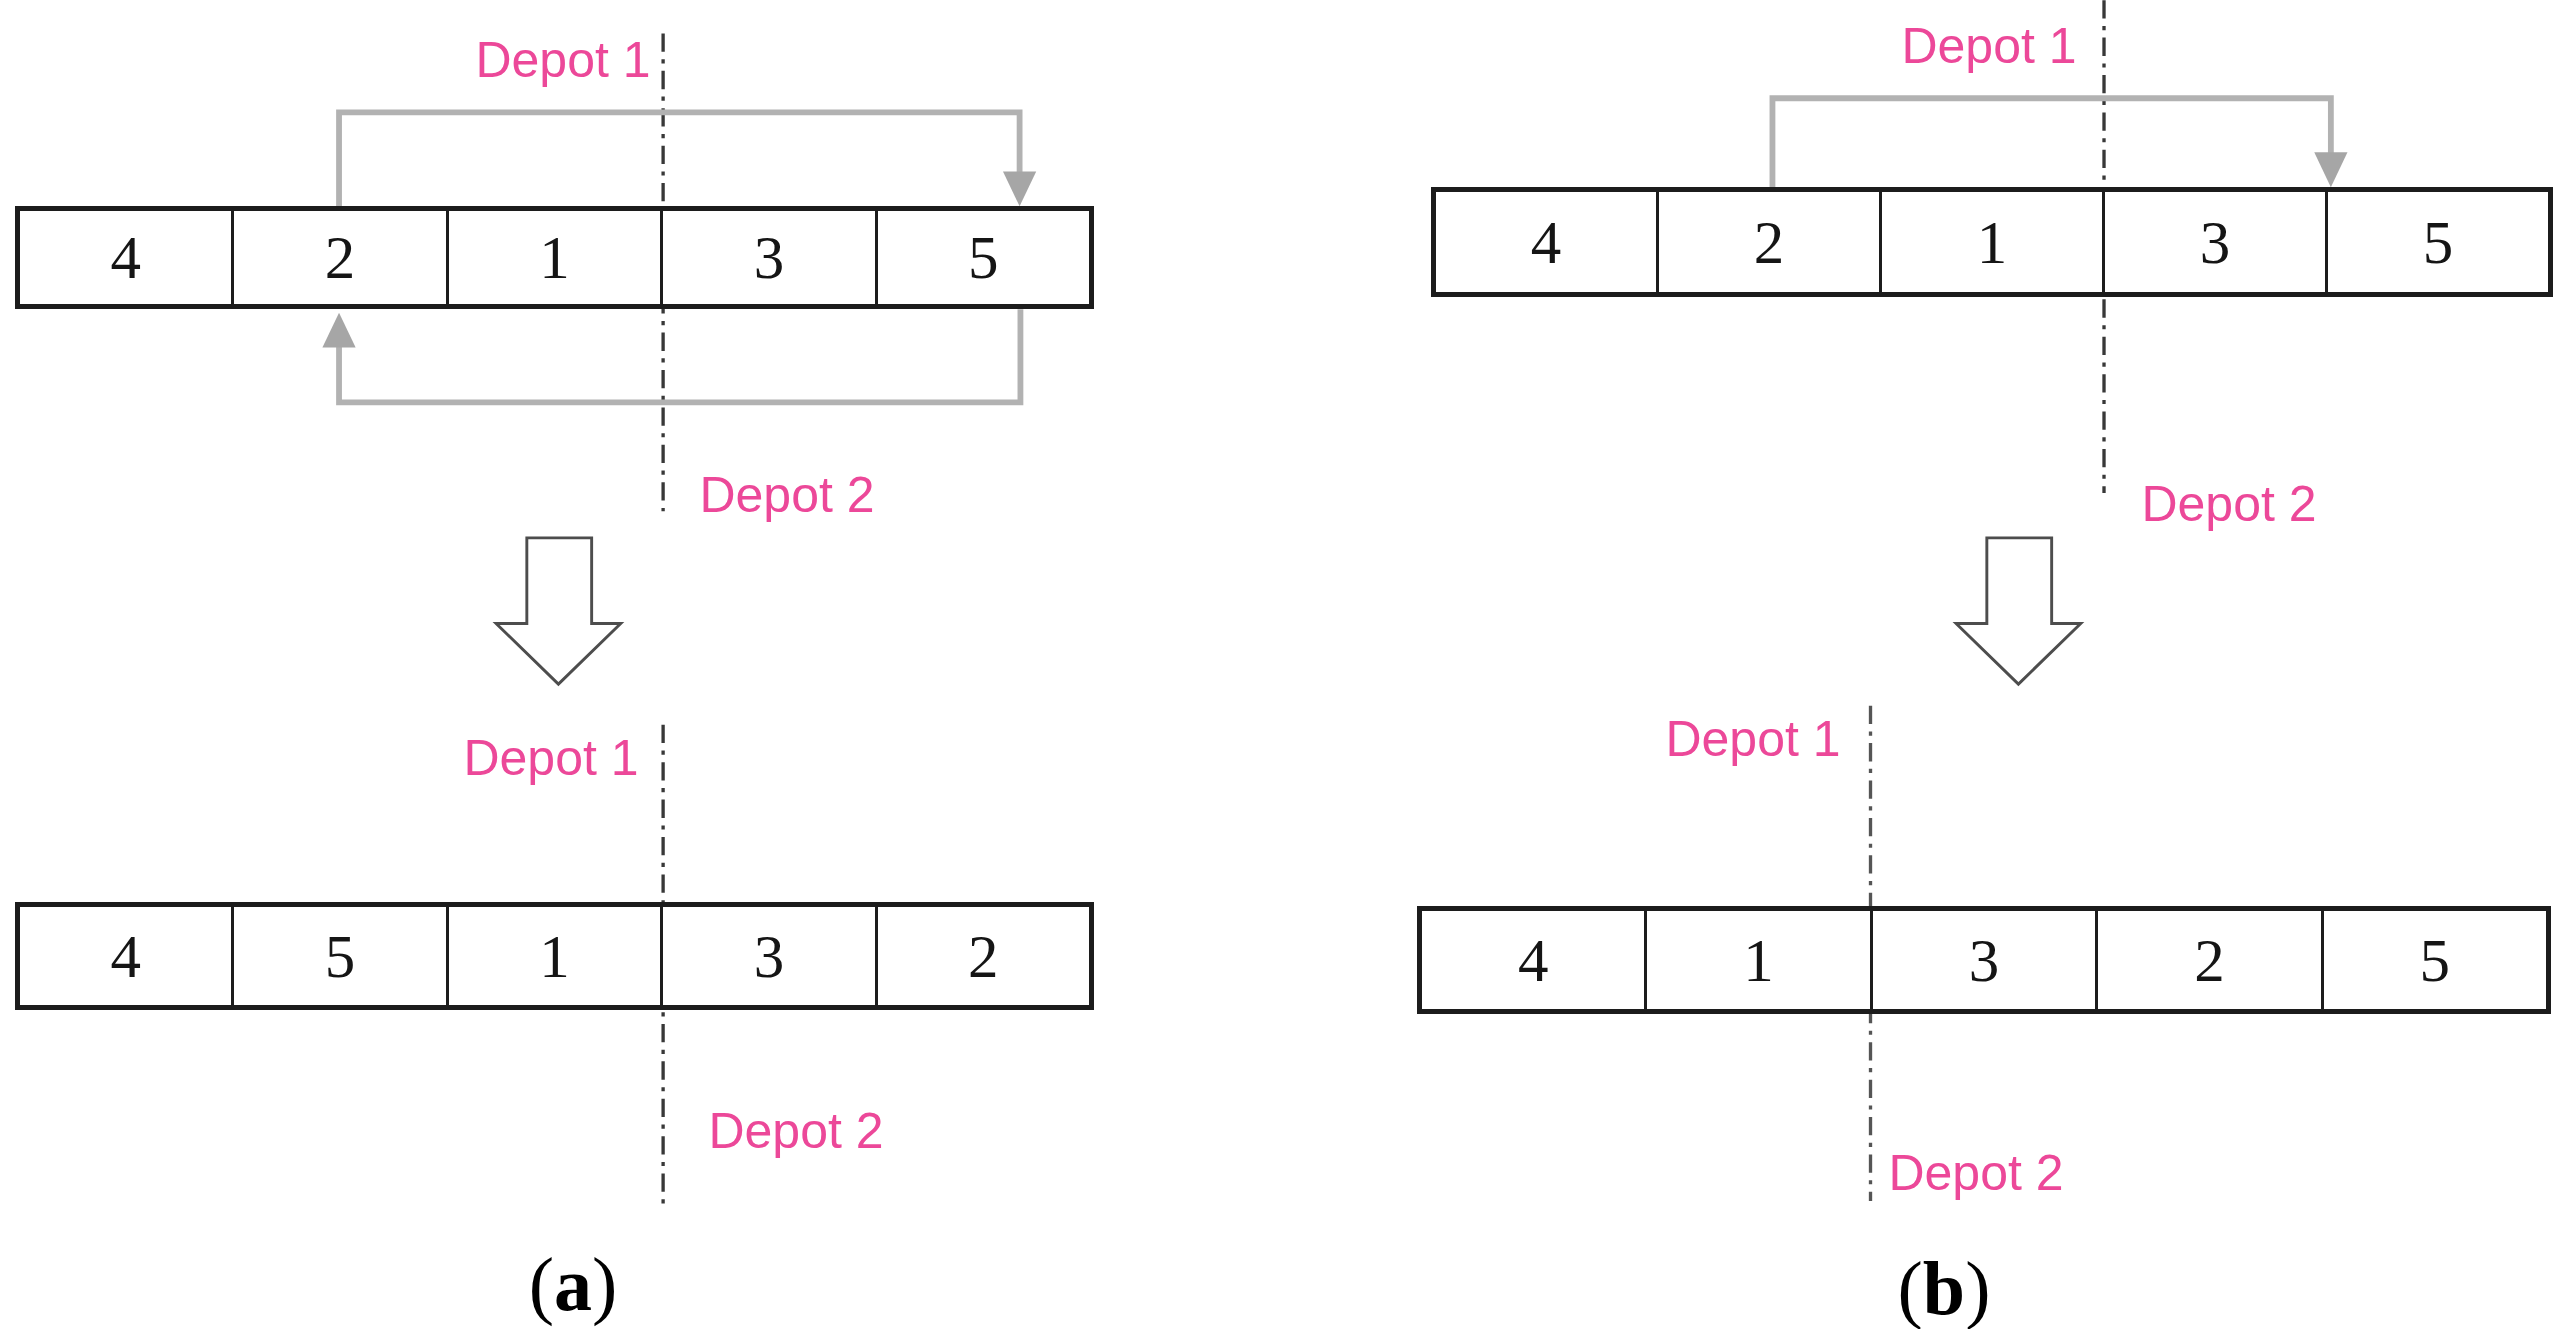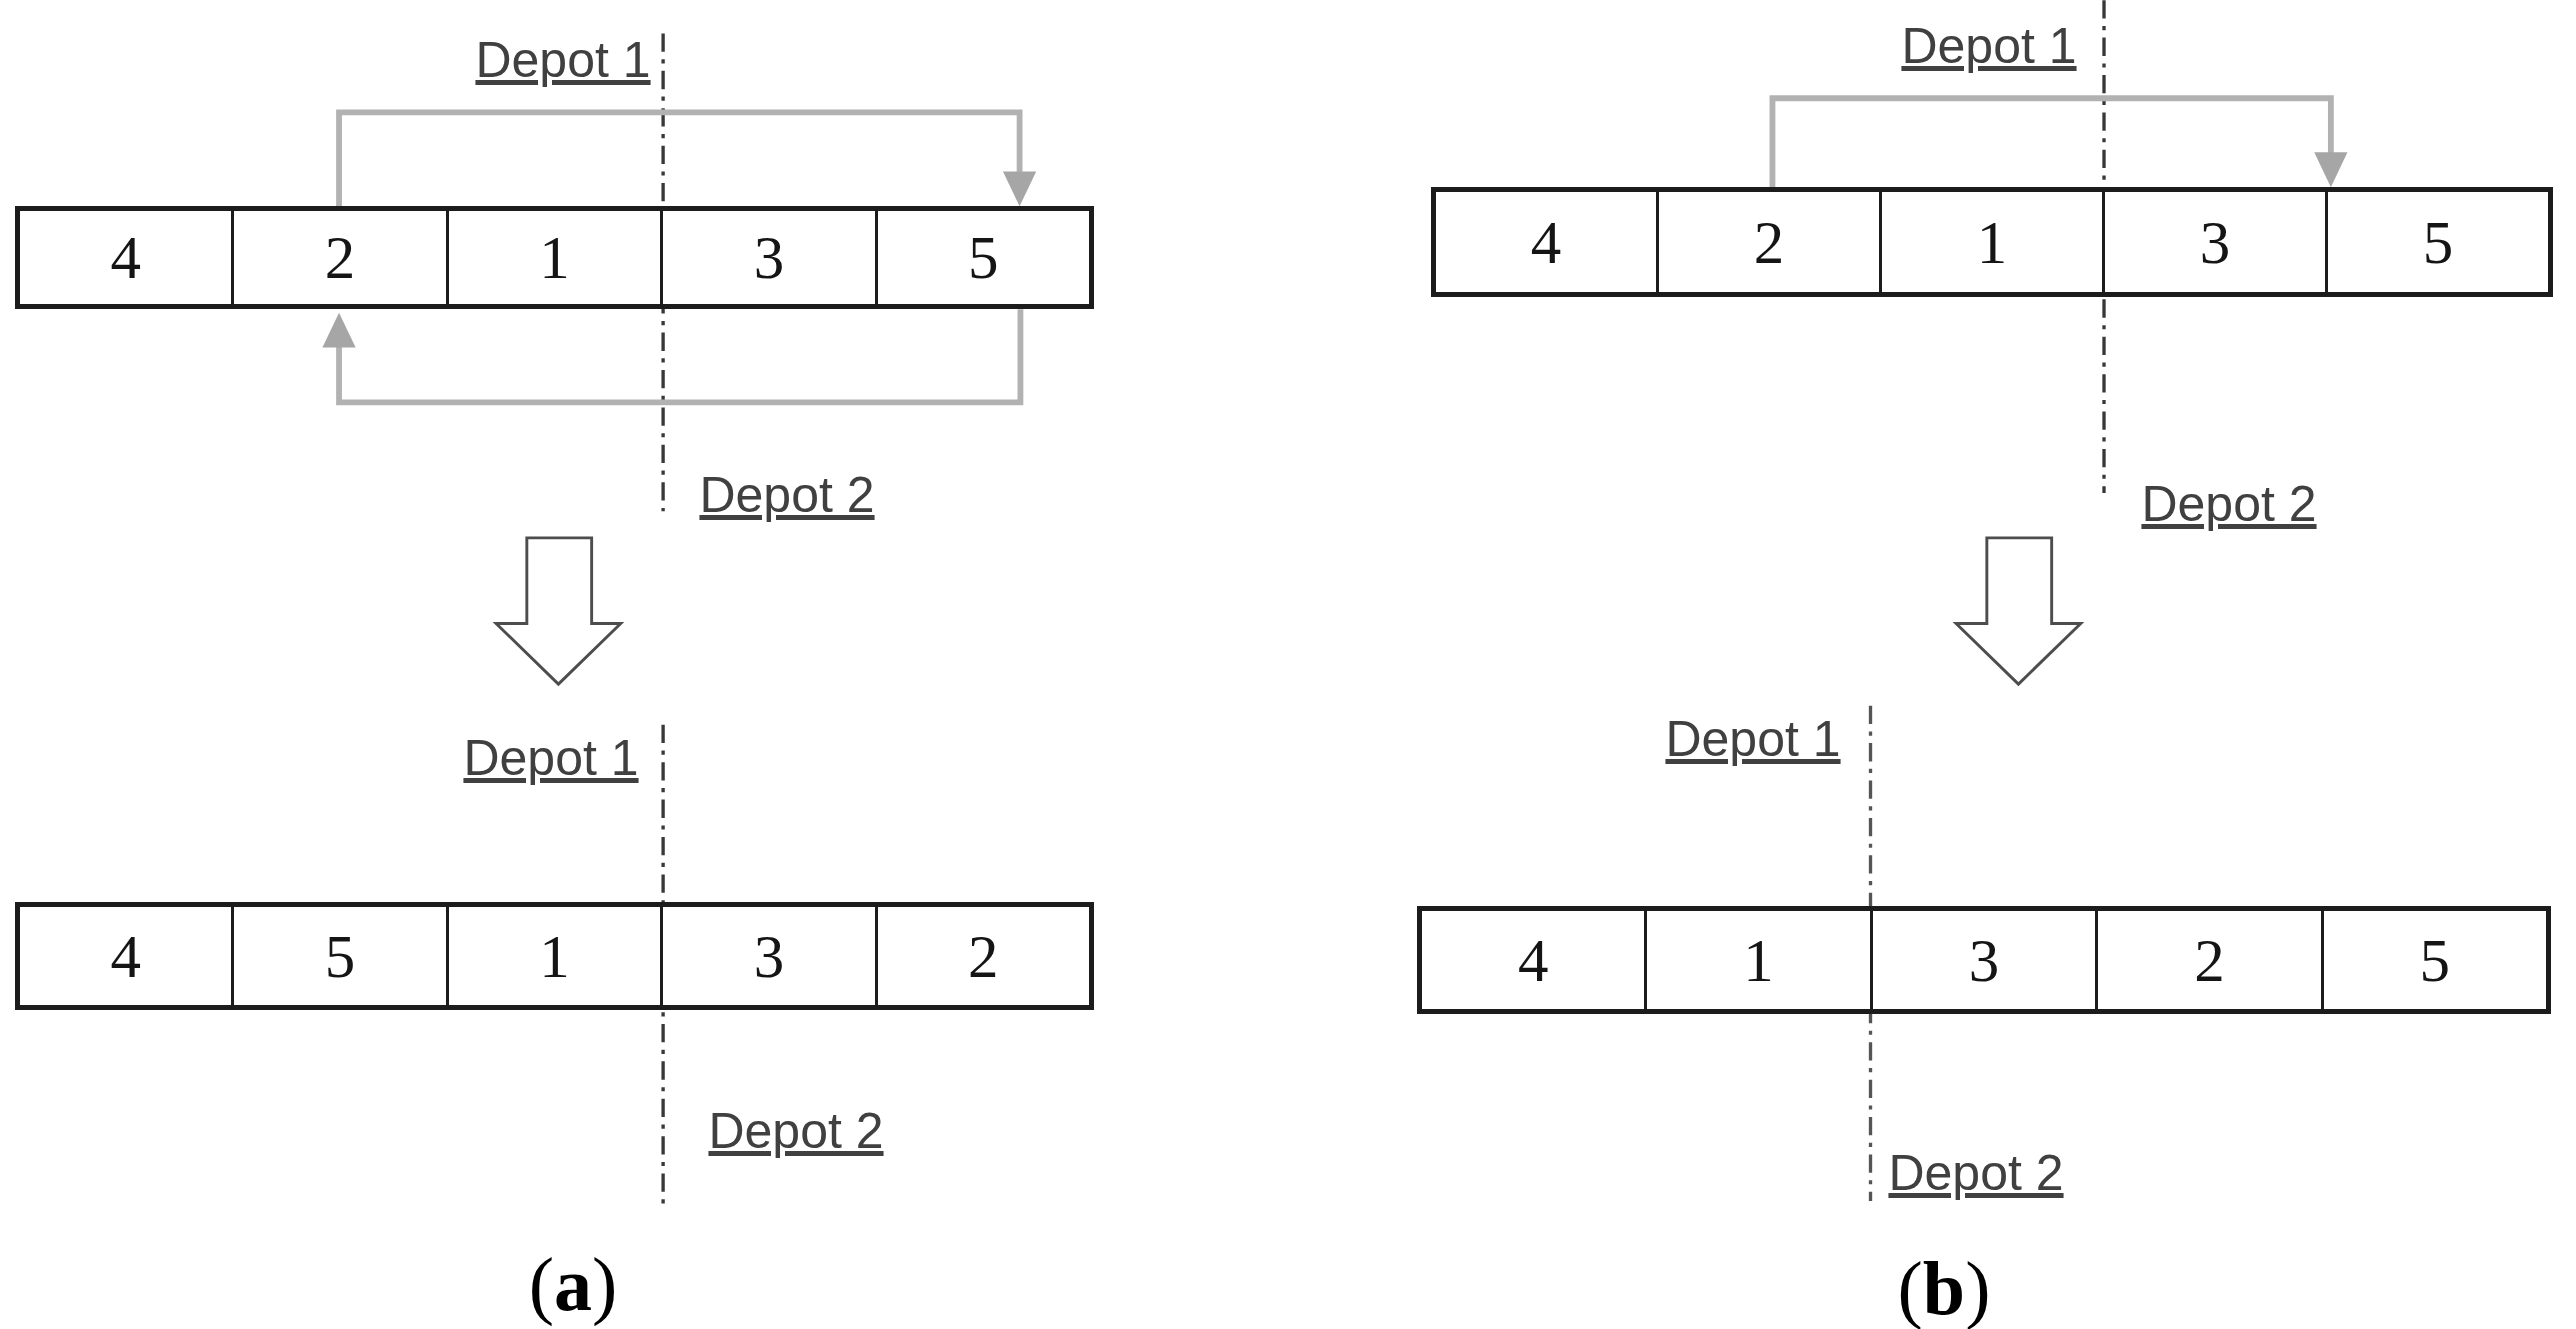--- a/index.html
+++ b/index.html
@@ -14,21 +14,21 @@
   }
   .seq-cell{
     flex:1;display:flex;align-items:center;justify-content:center;
     border-left:3.3px solid #1c1c1c;
     font-family:"Liberation Serif",serif;font-size:61px;color:#151515;
     line-height:1;
   }
   .seq-cell:first-child{border-left:none;}
   .depot-label{
     position:absolute;transform:translate(-50%,-50%);
-    color:#404040;font-size:50px;white-space:nowrap;line-height:1;text-decoration:underline;
+    color:#ec4899;font-size:50px;white-space:nowrap;line-height:1;
   }
   .caption{
     position:absolute;transform:translate(-50%,-50%);
     font-family:"Liberation Serif",serif;font-size:76px;color:#000;line-height:1;white-space:nowrap;
   }
   .caption b{font-weight:bold;}
   
   #row-a-before{left:15px;top:206px;width:1079px;height:103px;}
   #row-a-after {left:15px;top:902px;width:1079px;height:108px;}
   #row-b-before{left:1431px;top:187px;width:1122px;height:110px;}

